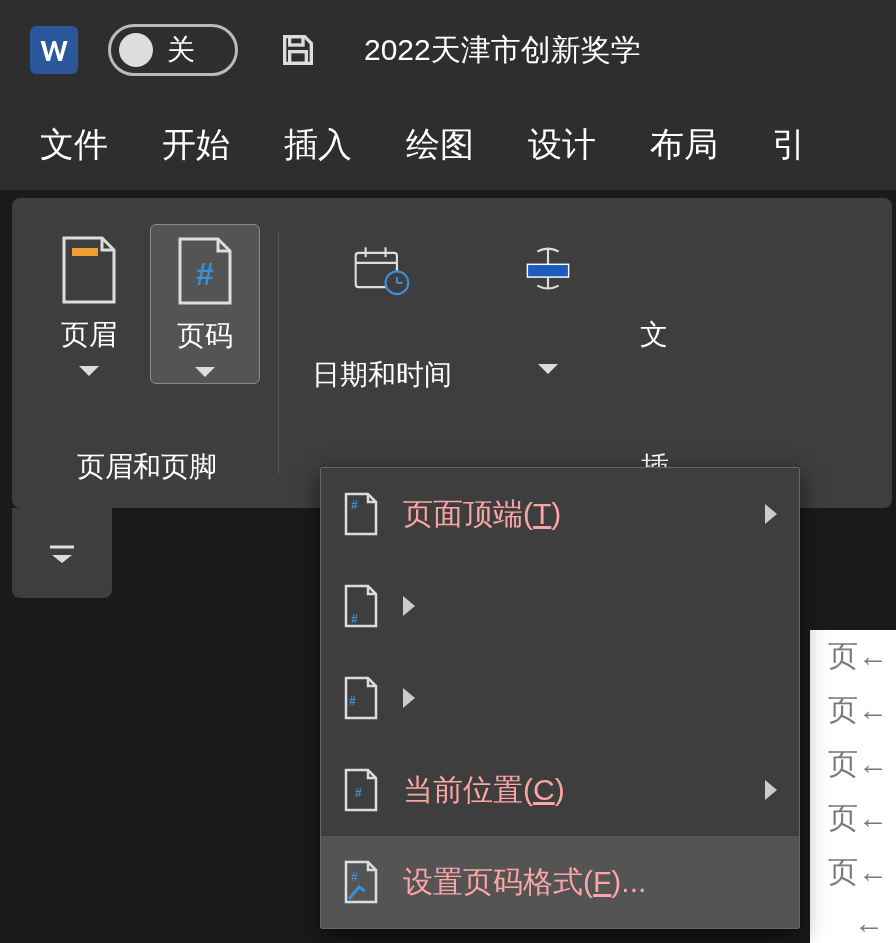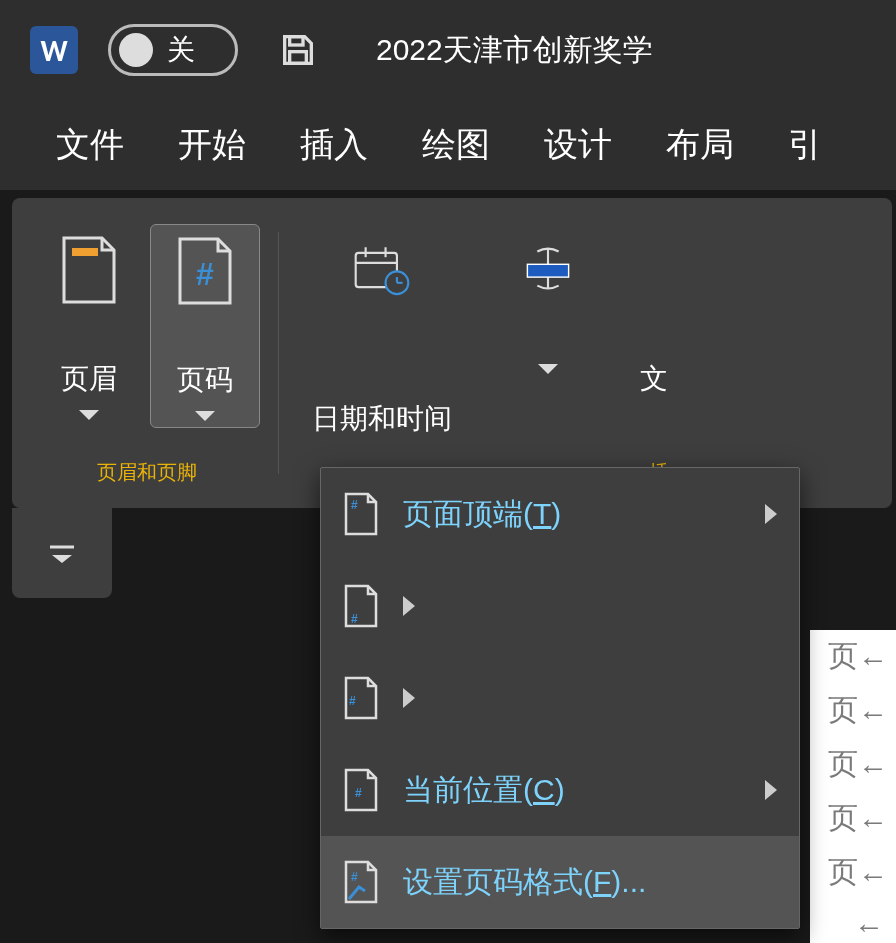--- a/index.html
+++ b/index.html
@@ -63,28 +63,28 @@
     width: 44px;
     height: 44px;
     margin-left: 18px;
     display: flex;
     align-items: center;
     justify-content: center;
   }
   .doc-title {
     font-size: 30px;
     color: #fff;
-    margin-left: 36px;
+    margin-left: 24px;
     white-space: nowrap;
   }
   .tabs {
     display: flex;
     align-items: center;
     height: 90px;
-    padding: 0 56px;
+    padding: 0 40px;
     gap: 54px;
     background: #2e2e2e;
   }
   .tab {
     font-size: 34px;
     color: #fff;
     white-space: nowrap;
   }
   .ribbon {
     background: #3e3e3e;
@@ -128,34 +128,33 @@
     height: 80px;
     display: flex;
     align-items: center;
     justify-content: center;
   }
   .ribbon-btn-label {
     font-size: 28px;
     color: #fff;
     text-align: center;
     line-height: 1.2;
-    margin-top: 44px;
   }
   .ribbon-btn-wide .ribbon-btn-label { white-space: nowrap; }
   .ribbon-btn-wide { width: 170px; gap: 48px; }
   .chevron-down {
     width: 0; height: 0;
     border-left: 10px solid transparent;
     border-right: 10px solid transparent;
     border-top: 10px solid #ddd;
     margin-top: 6px;
   }
   .group-label {
-    font-size: 20px;
-    color: #eab308;
+    font-size: 28px;
+    color: #ffffff;
     margin-top: auto;
     padding-bottom: 8px;
   }
   .divider {
     width: 1px;
     background: #555;
     margin: 20px 10px;
   }
   .sep-row {
     background: #3e3e3e;
@@ -188,21 +187,21 @@
   .dropdown-item.hover {
     background: #545454;
   }
   .dd-icon {
     width: 36px;
     height: 46px;
     flex-shrink: 0;
   }
   .dd-label {
     font-size: 30px;
-    color: #7dd3fc;
+    color: #fca5a5;
     flex: 1;
   }
   .dd-label u { text-decoration: underline; }
   .chevron-right {
     width: 0; height: 0;
     border-top: 10px solid transparent;
     border-bottom: 10px solid transparent;
     border-left: 12px solid #ccc;
   }
   .doc-bg {

